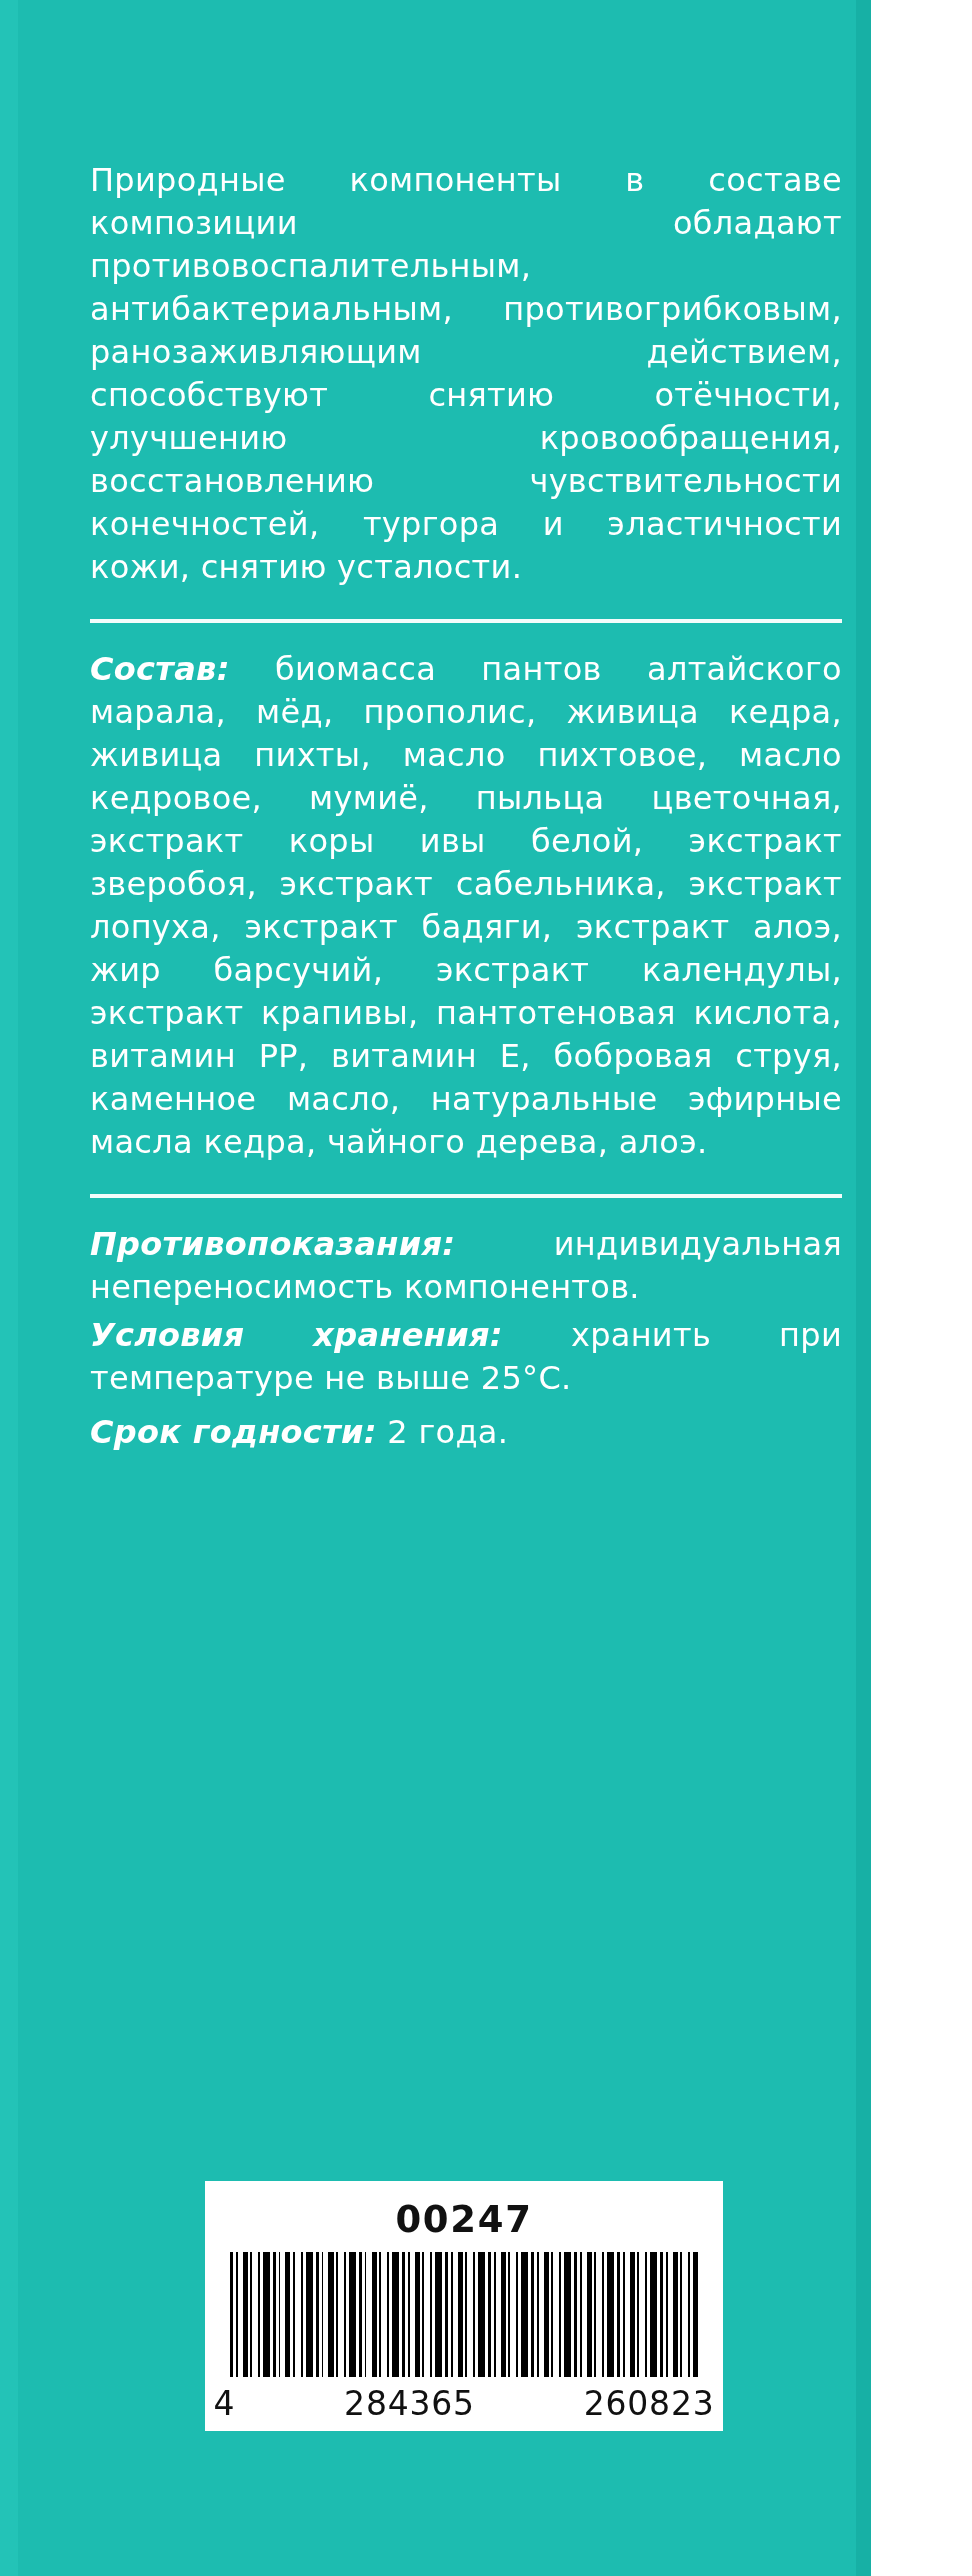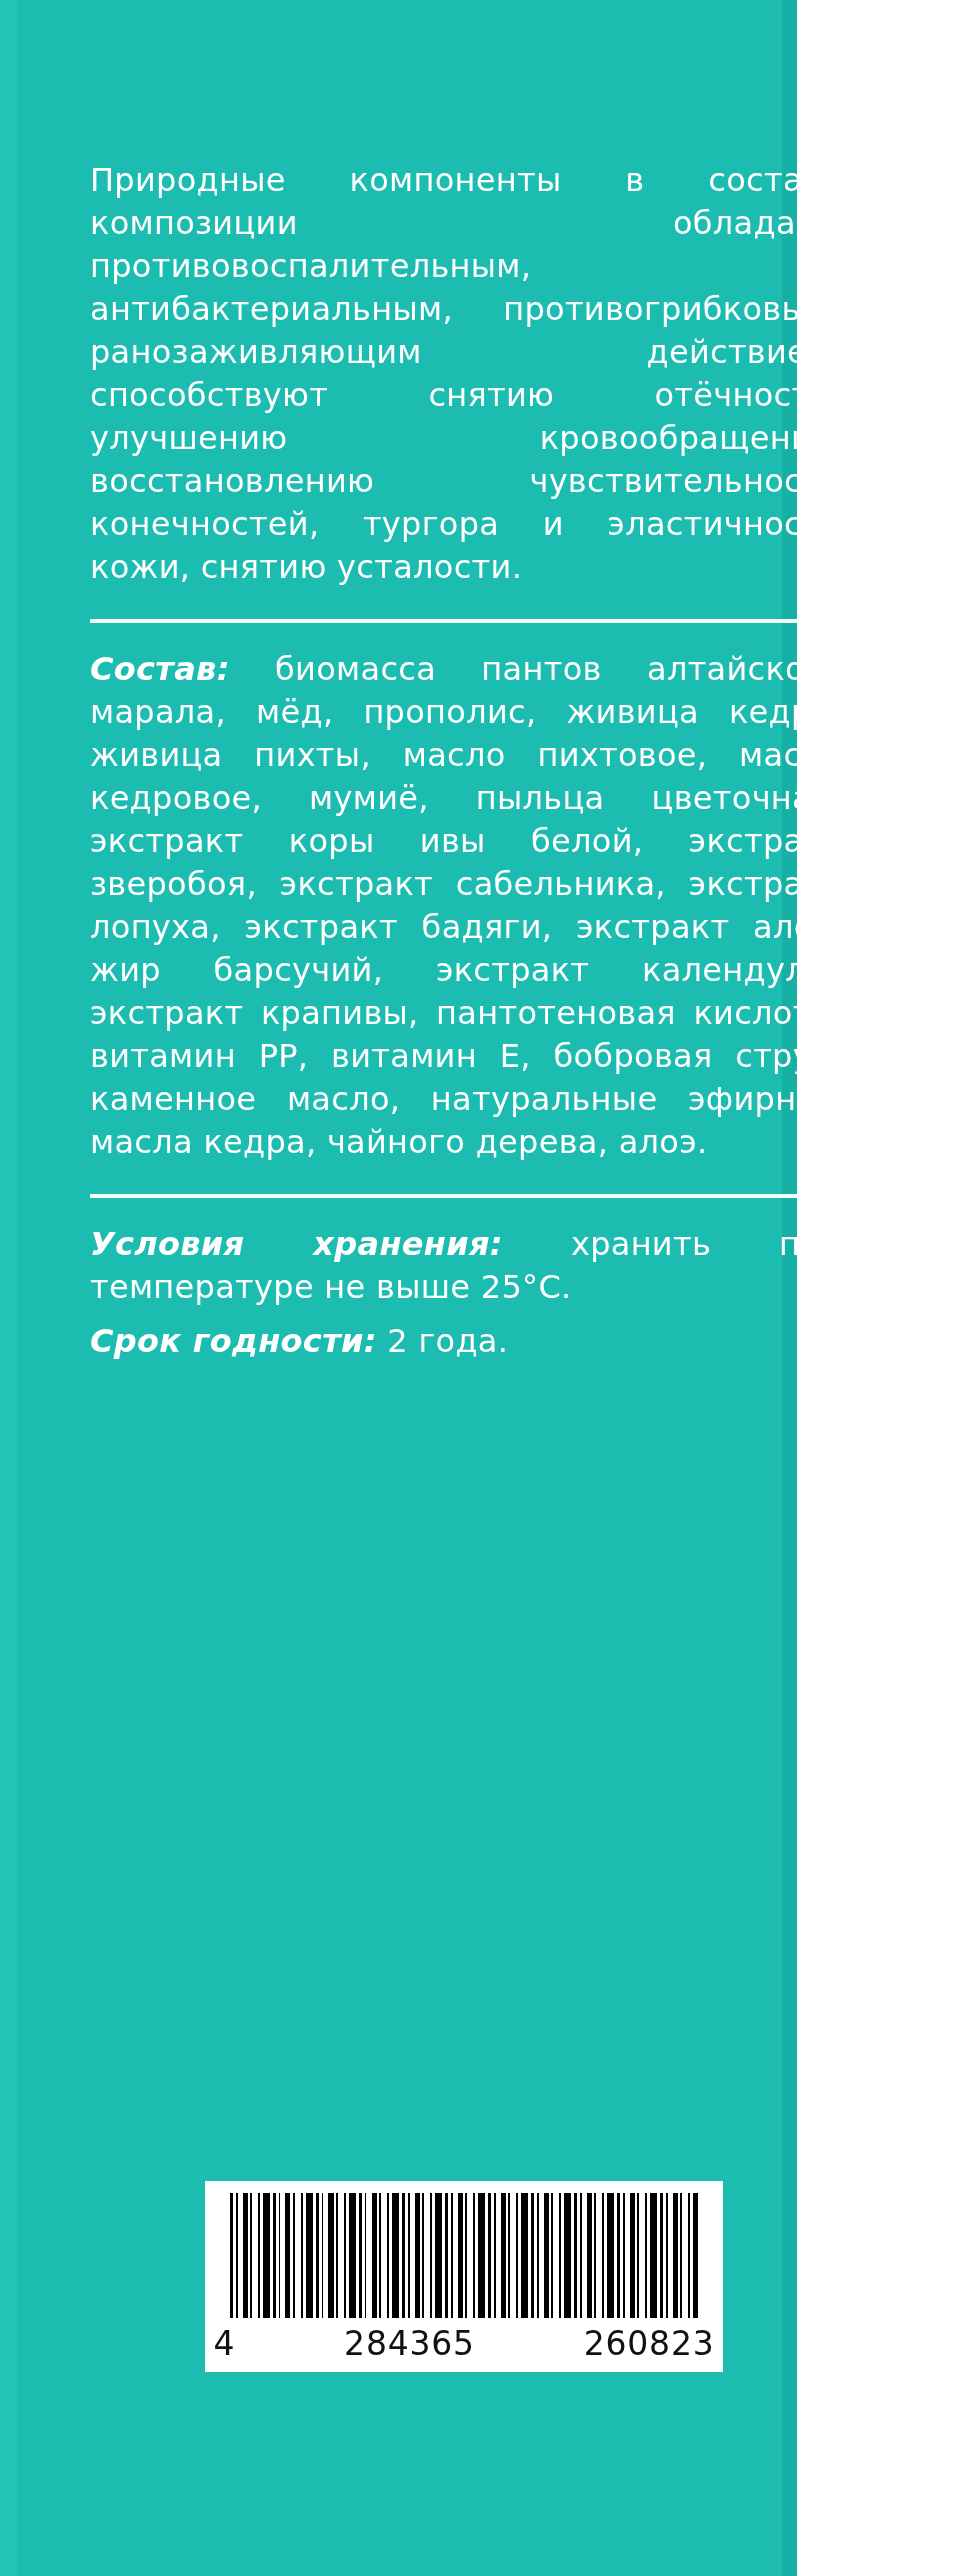--- a/index.html
+++ b/index.html
@@ -12,21 +12,21 @@
     height: 2576px;
     position: relative;
     font-family: "DejaVu Sans", sans-serif;
     overflow: hidden;
   }
 
   .package {
     position: absolute;
     left: 0;
     top: 0;
-    width: 797px;
+    width: 871px;
     height: 2576px;
     background: #1dbcb0;
   }
 
   
   .edge-left {
     position: absolute;
     left: 0;
     top: 0;
     width: 18.4px;
@@ -152,29 +152,31 @@
   <div class="content">
 
     <p class="para block-intro">Природные компоненты в составе композиции обладают противовоспалительным, антибактериальным, противогрибковым, ранозаживляющим действием, способствуют снятию отёчности, улучшению кровообращения, восстановлению чувствительности конечностей, тургора и эластичности кожи, снятию усталости.</p>
 
     <div class="divider"></div>
 
     <p class="para section-composition"><span class="label-italic">Состав:</span><span> биомасса пантов алтайского марала, мёд, прополис, живица кедра, живица пихты, масло пихтовое, масло кедровое, мумиё, пыльца цветочная, экстракт коры ивы белой, экстракт зверобоя, экстракт сабельника, экстракт лопуха, экстракт бадяги, экстракт алоэ, жир барсучий, экстракт календулы, экстракт крапивы, пантотеновая кислота, витамин РР, витамин Е, бобровая струя, каменное масло, натуральные эфирные масла кедра, чайного дерева, алоэ.</span></p>
 
     <div class="divider"></div>
 
+    <p class="para section-contra"><span class="label-italic">Противопоказания:</span><span> индивидуальная непереносимость компонентов.</span></p>
 
 
     <p class="para storage"><span class="label-italic">Условия хранения:</span><span> хранить при температуре не выше 25°С.</span></p>
 
     <p class="para shelf"><span class="label-italic">Срок годности:</span><span> 2 года.</span></p>
 
   </div>
 
   <div class="barcode-area">
+    <div class="barcode-number">00247</div>
     <div class="barcode-bars"></div>
     <div class="barcode-digits">
       <span>4</span>
       <span>284365</span>
       <span>260823</span>
     </div>
   </div>
 </div>
 
 

